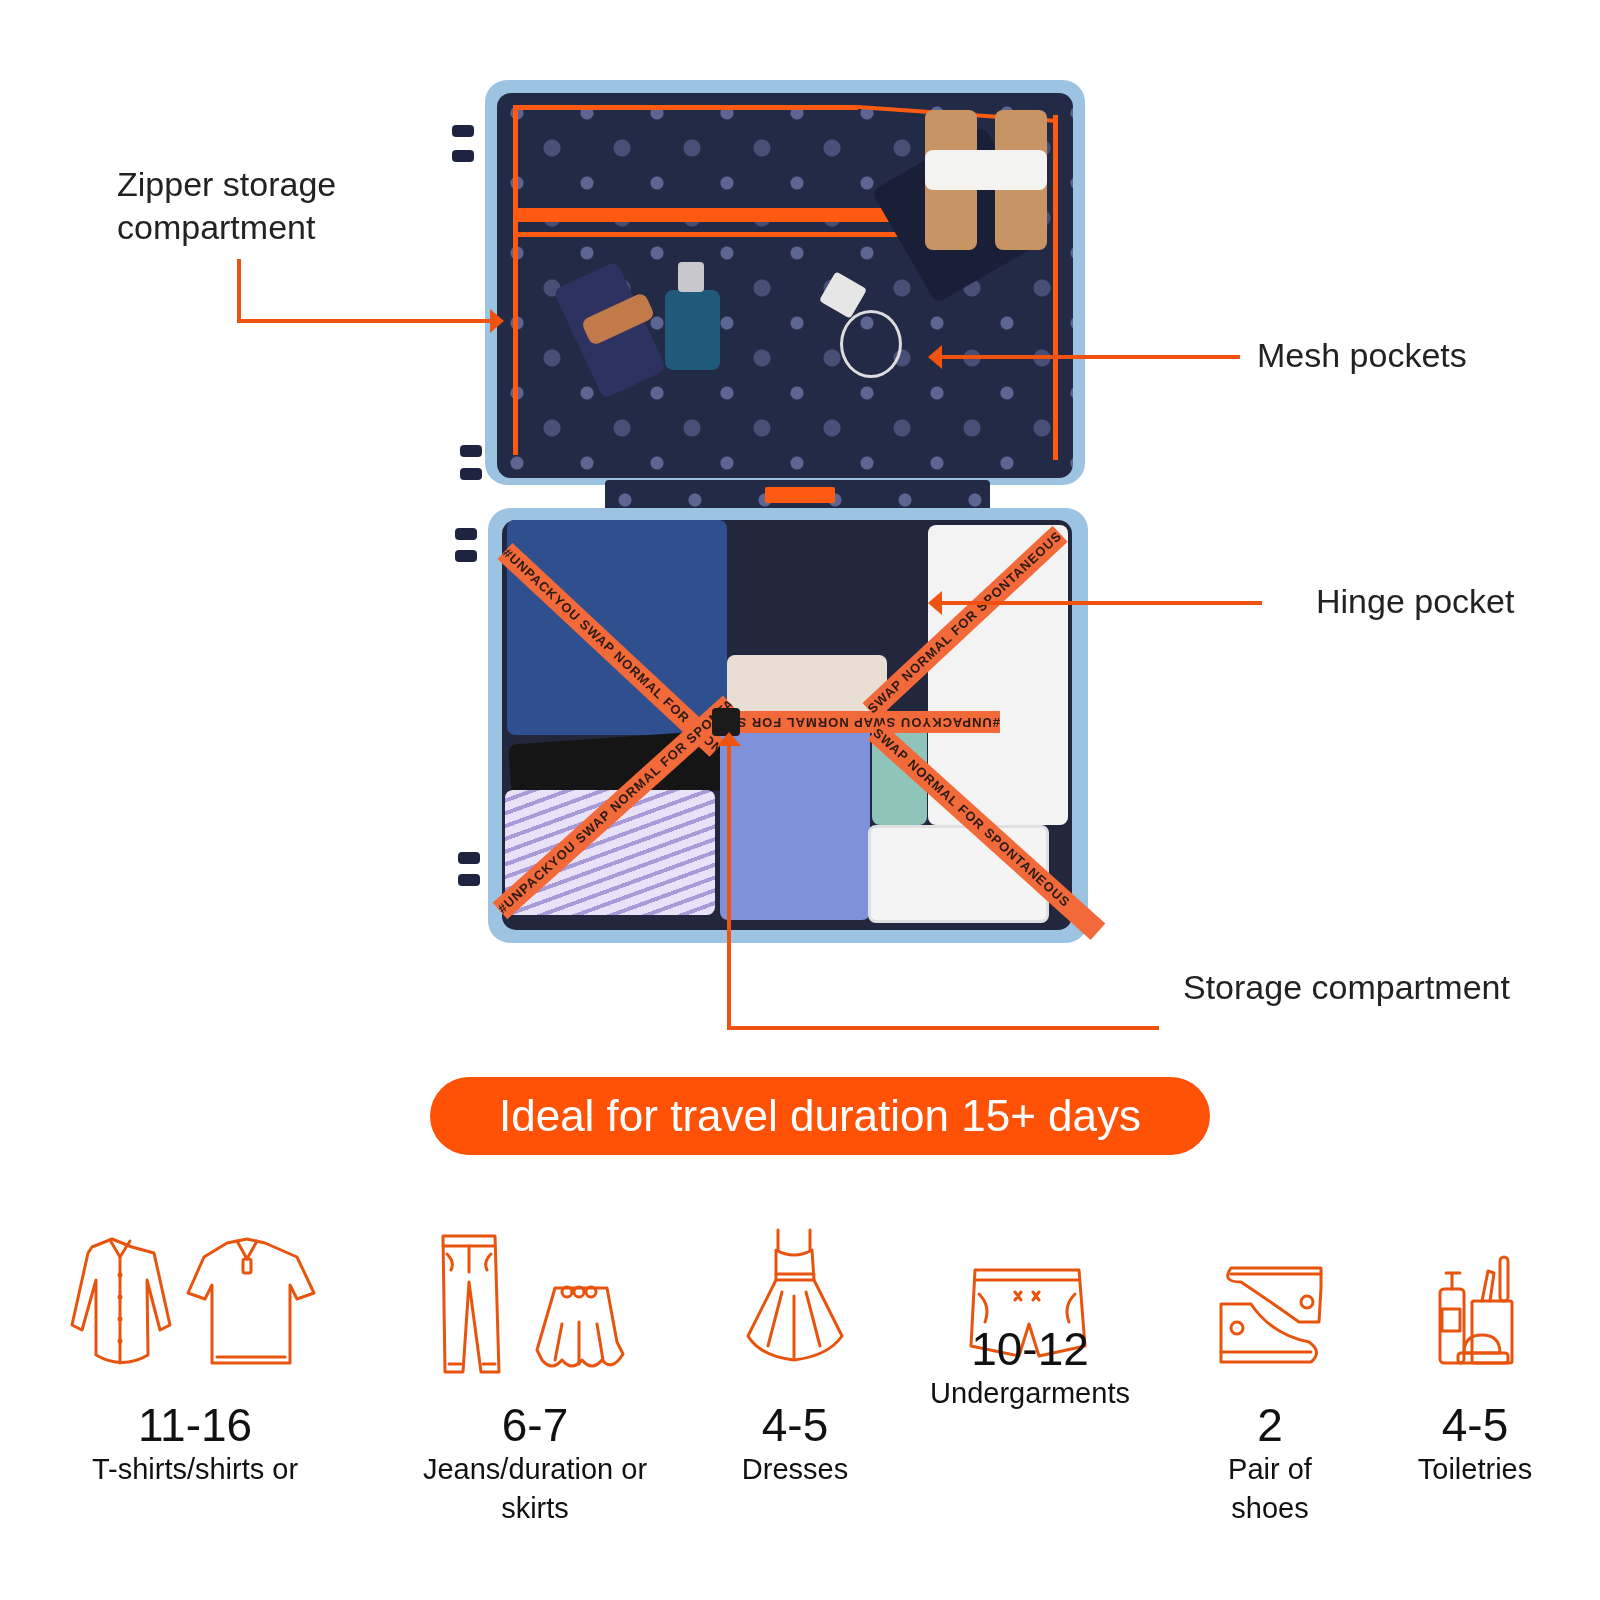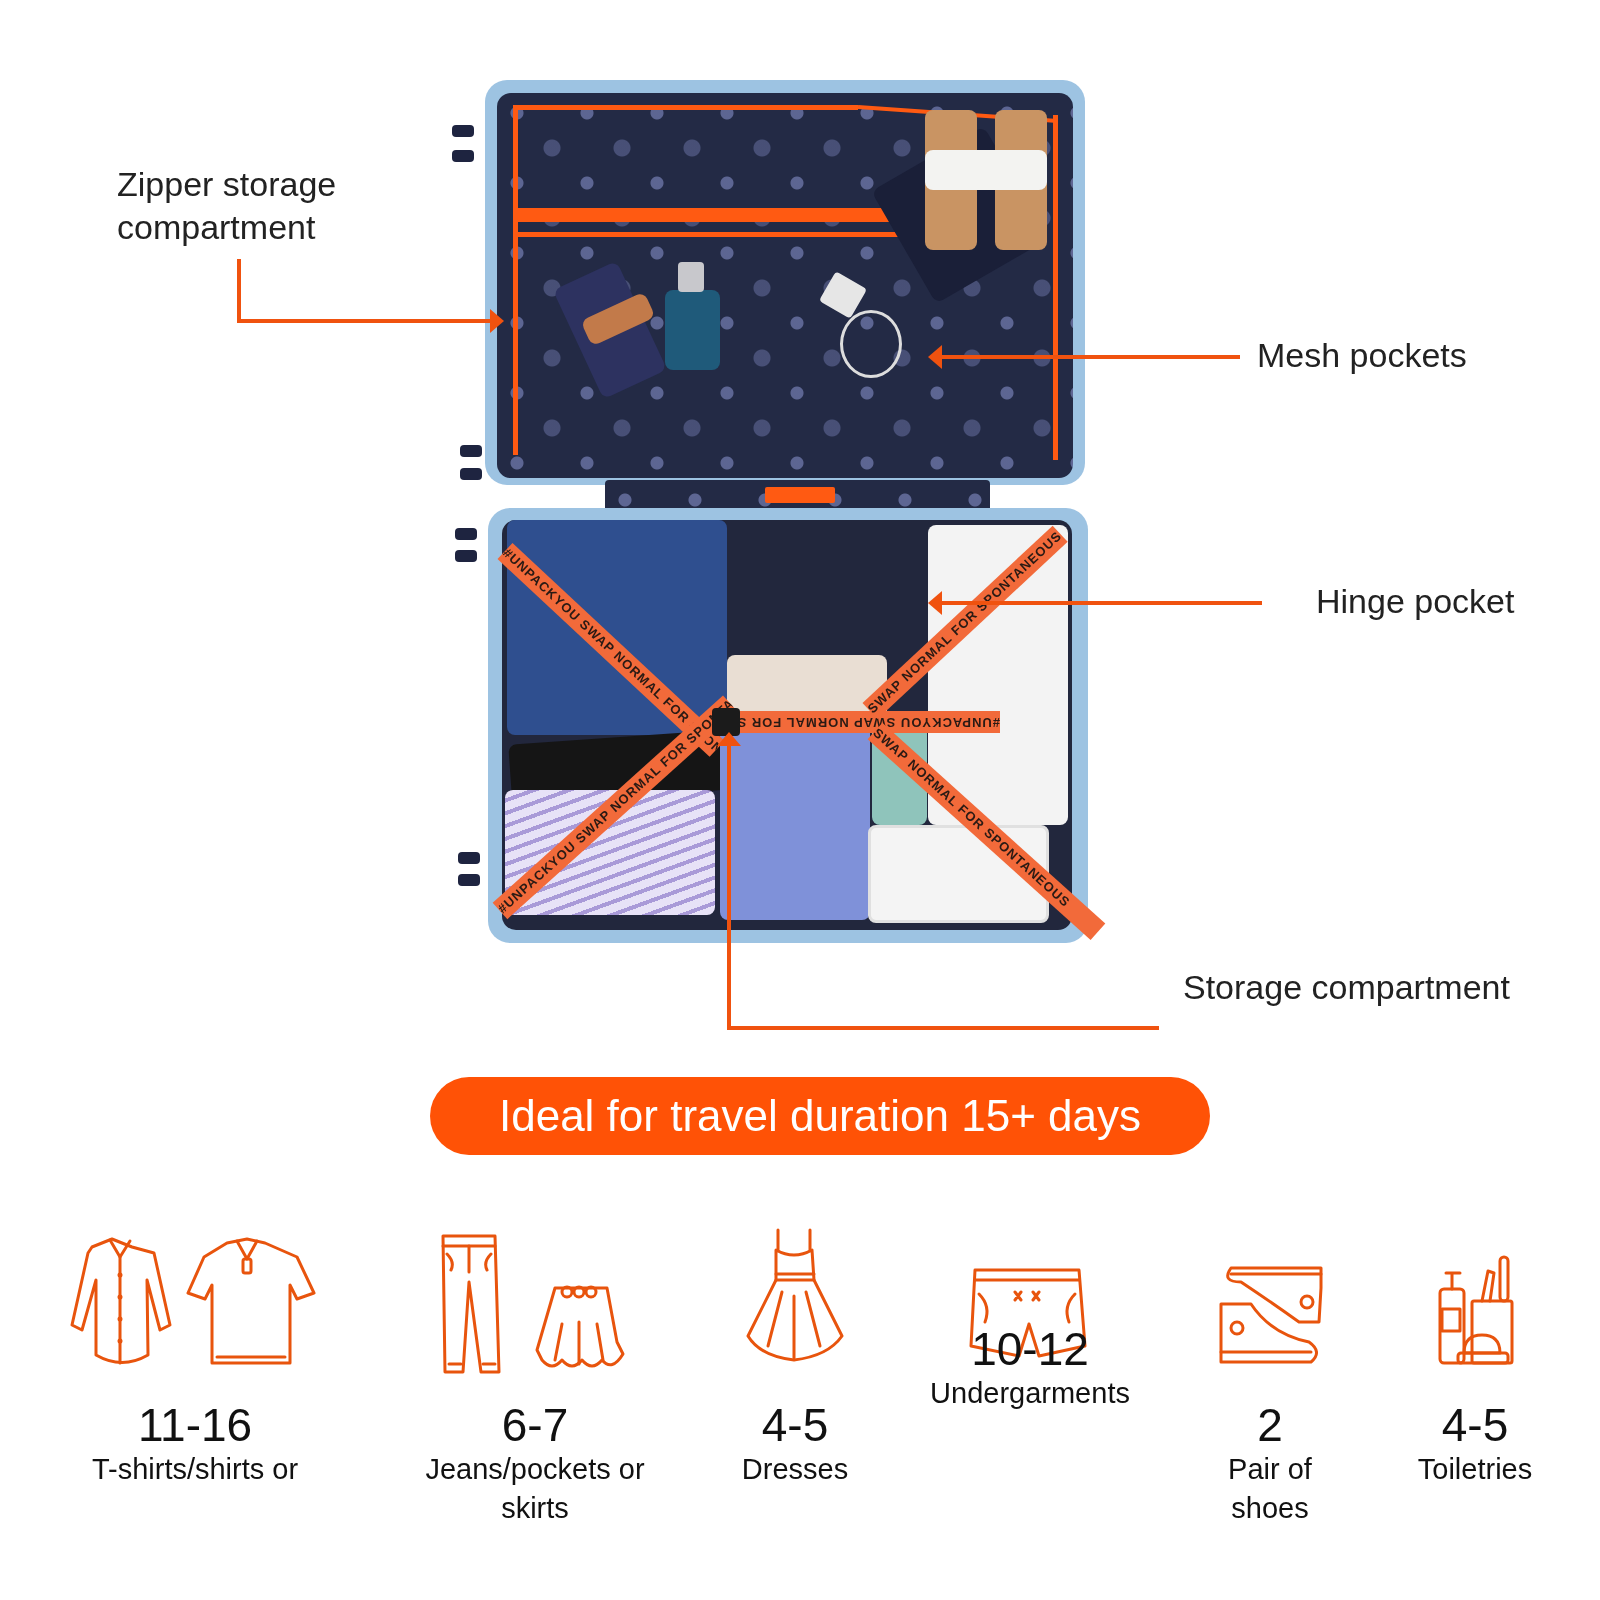--- a/index.html
+++ b/index.html
@@ -192,21 +192,21 @@
         <rect x="26" y="100" width="50" height="10" rx="3"></rect>
     </svg>
   </div>
 
   <div class="stat" style="left:40px;top:1400px;width:310px;">
     <div class="count">11-16</div>
     <div class="label">T-shirts/shirts or</div>
   </div>
   <div class="stat" style="left:395px;top:1400px;width:280px;">
     <div class="count">6-7</div>
-    <div class="label">Jeans/pockets or</div>
+    <div class="label">Jeans/duration or</div>
     <div class="label">skirts</div>
   </div>
   <div class="stat" style="left:715px;top:1400px;width:160px;">
     <div class="count">4-5</div>
     <div class="label">Dresses</div>
   </div>
   <div class="stat" style="left:900px;top:1324px;width:260px;">
     <div class="count">10-12</div>
     <div class="label">Undergarments</div>
   </div>

